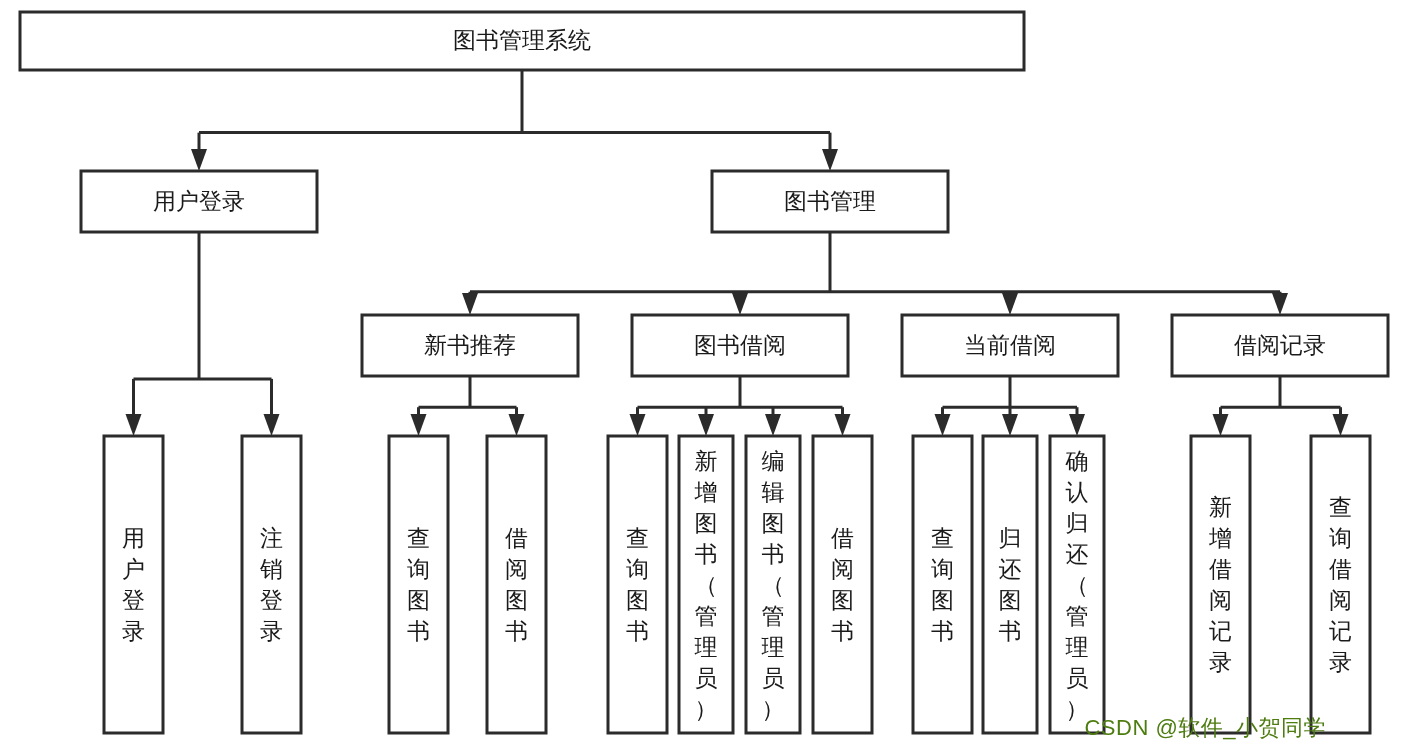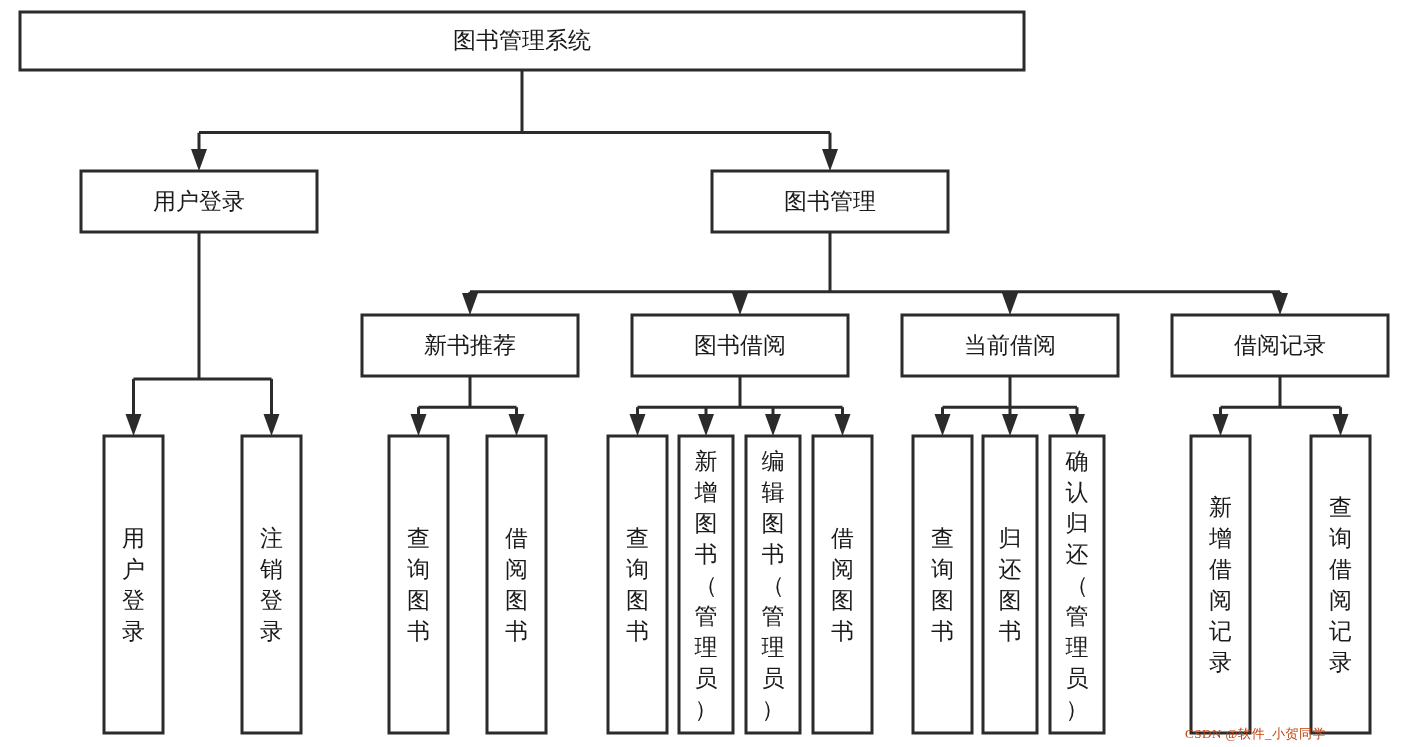--- a/index.html
+++ b/index.html
@@ -46,23 +46,23 @@
     font-family: "Liberation Sans", "DejaVu Sans", sans-serif;
     fill: #1a1a1a;
     font-size: 23px;
     text-anchor: middle;
     dominant-baseline: middle;
   }
   .watermark {
     position: absolute;
     right: 8px;
     bottom: 4px;
-    font-family: Liberation Serif, serif;
-    font-size: 13px;
-    color: #c2410c;
+    font-family: Liberation Sans, sans-serif;
+    font-size: 22px;
+    color: #4d7c0f;
     letter-spacing: 0.5px;
     user-select: none;
     pointer-events: none;
   }
 </style>
 </head>
 <body>
 
 <div id="diagram-root">
   <svg id="tree-svg" viewBox="0 0 1405 747">

